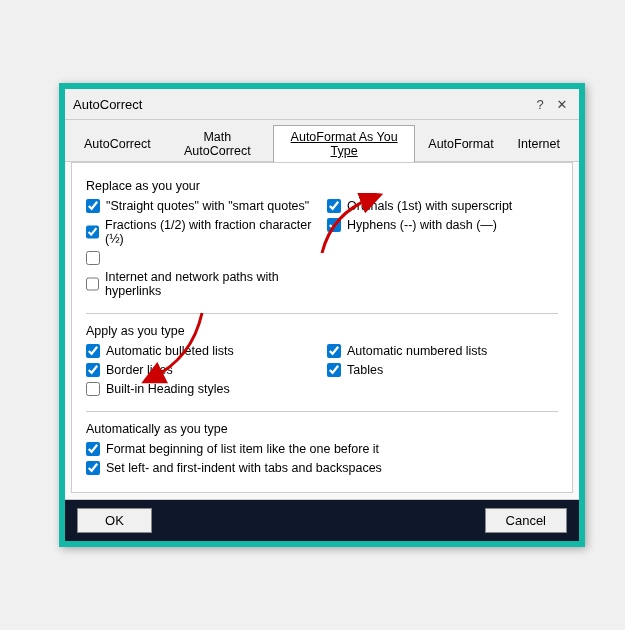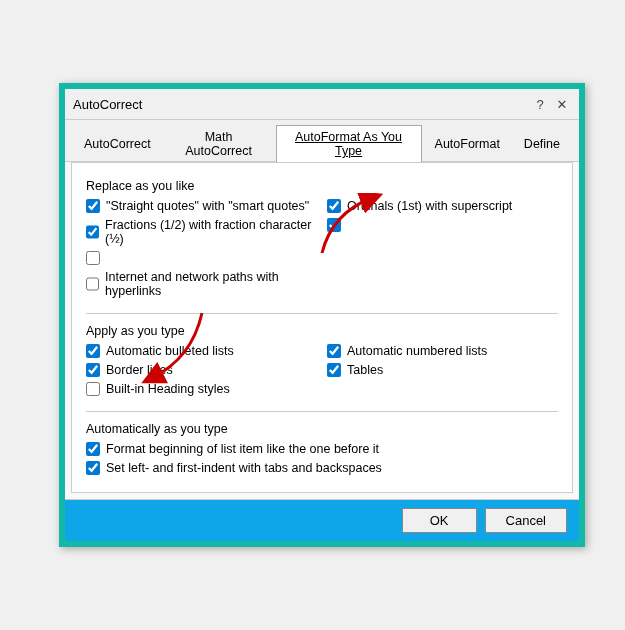--- a/index.html
+++ b/index.html
@@ -112,23 +112,23 @@
       user-select: none;
     }
     .divider {
       border: none;
       border-top: 1px solid #ccc;
       margin: 10px 0;
     }
     .footer {
       padding: 8px 12px;
       display: flex;
-      justify-content: flex-end;
+      justify-content: space-between;
       gap: 8px;
-      background: #0ea5e9;
+      background: #0f172a;
       border-top: 1px solid #ccc;
     }
     .footer-btn {
       padding: 4px 20px;
       font-size: 13px;
       border: 1px solid #888;
       background: #f0f0f0;
       cursor: pointer;
       min-width: 75px;
     }
@@ -144,26 +144,26 @@
       <button class="title-btn">?</button>
       <button class="title-btn">✕</button>
     </div>
   </div>
 
   <div class="tabs">
     <button class="tab">AutoCorrect</button>
     <button class="tab">Math AutoCorrect</button>
     <button class="tab active">AutoFormat As You Type</button>
     <button class="tab">AutoFormat</button>
-    <button class="tab">Define</button>
+    <button class="tab">Internet</button>
   </div>
 
   <div class="content">
 
-    <div class="section-label">Replace as you like</div>
+    <div class="section-label">Replace as you your</div>
 
     <div style="display:grid; grid-template-columns: 1fr 1fr; gap: 2px 10px;">
       <div>
         <div class="checkbox-row">
           <input type="checkbox" id="cb1" checked="" style="">
           <label for="cb1">"Straight quotes" with "smart quotes"</label>
         </div>
         <div class="checkbox-row">
           <input type="checkbox" id="cb2" checked="" style="">
           <label for="cb2">Fractions (1/2) with fraction character (½)</label>
@@ -176,20 +176,21 @@
           <label for="cb4">Internet and network paths with hyperlinks</label>
         </div>
       </div>
       <div>
         <div class="checkbox-row">
           <input type="checkbox" id="cb5" checked="" style="">
           <label for="cb5">Ordinals (1st) with superscript</label>
         </div>
         <div class="checkbox-row">
           <input type="checkbox" id="cb6" checked="" style="">
+          <label for="cb6">Hyphens (--) with dash (—)</label>
         </div>
       </div>
     </div>
 
     <svg style="position:absolute; top:30px; left:230px; pointer-events:none;" width="100" height="70">
       <defs>
         <marker id="arrowhead1" markerWidth="8" markerHeight="8" refX="4" refY="4" orient="auto">
           <path d="M0,0 L0,8 L8,4 z" fill="#cc0000"></path>
         </marker>
       </defs>

